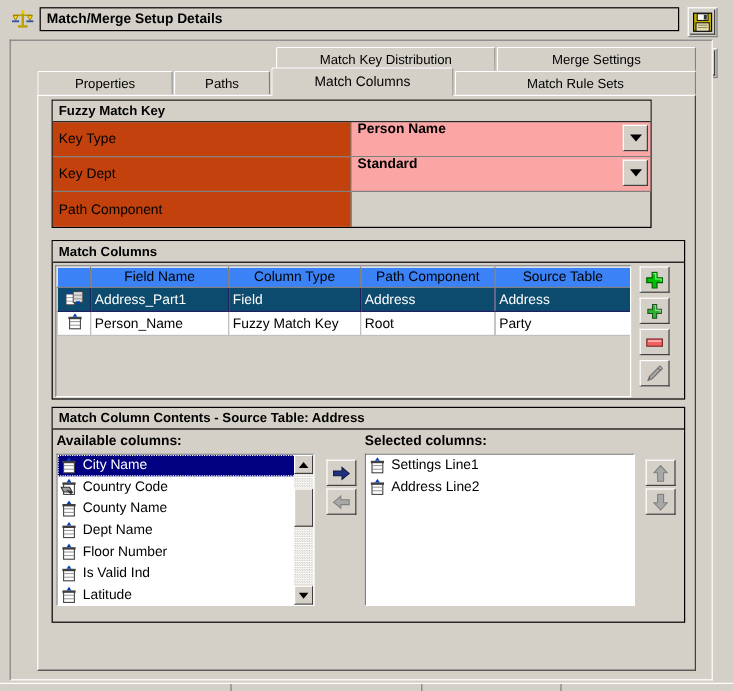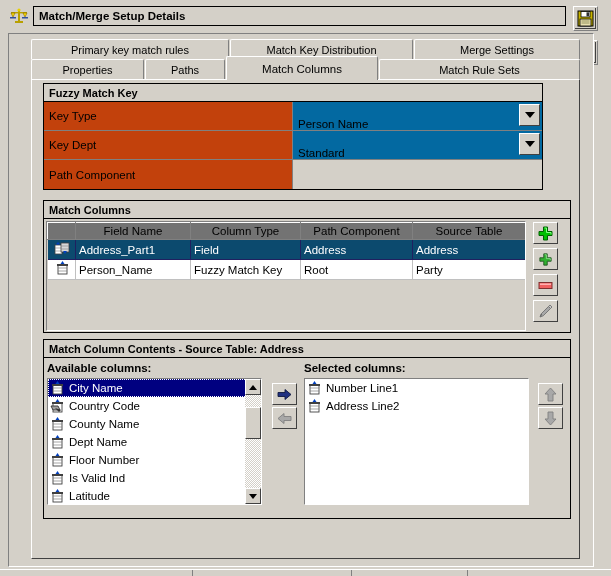--- a/index.html
+++ b/index.html
@@ -139,27 +139,28 @@
     background: #c2410c;
     border: 1px solid #808080;
     border-top: none; border-left: none;
     box-sizing: border-box;
     display: flex; align-items: center;
     padding-left: 5px;
     font-size: 11.5px;
   }
   .fmk-value {
     flex: 1;
-    background: #0369a1;
+    background: #fca5a5;
     border-bottom: 1px solid #808080;
     box-sizing: border-box;
-    display: flex; align-items: flex-end;
+    display: flex; align-items: flex-start;
     position: relative;
     padding-left: 5px;
     font-size: 11.5px;
+    font-weight: bold;
   }
   .fmk-row:last-child .fmk-label,
   .fmk-row:last-child .fmk-value { border-bottom: none; }
   .combo-arrow {
     position: absolute; right: 2px; top: 2px;
     width: 21px; height: 22px;
     background: #d4d0c8;
     border-top: 1px solid #ffffff;
     border-left: 1px solid #ffffff;
     border-right: 1px solid #404040;
@@ -200,21 +201,21 @@
     overflow: hidden;
   }
   table.grid {
     border-collapse: collapse;
     width: 478px;
     table-layout: fixed;
     font-size: 11.5px;
   }
   table.grid th {
     height: 17px;
-    background: #737373;
+    background: #3b82f6;
     border-top: 1px solid #ffffff;
     border-left: 1px solid #ffffff;
     border-right: 1px solid #808080;
     border-bottom: 1px solid #808080;
     font-weight: normal;
     font-size: 11.5px;
     text-align: center;
     box-sizing: border-box;
   }
   table.grid td {
@@ -425,23 +426,20 @@
       <rect x="1" y="2" width="13" height="11" fill="#ffffff" stroke="#000" stroke-width="1"></rect>
       <rect x="1" y="2" width="13" height="3.5" fill="#4060b8" stroke="#000" stroke-width="1"></rect>
       <rect x="2.5" y="8" width="10" height="4.5" fill="#b8cfe8" stroke="#000" stroke-width="0.8"></rect>
       <path d="M14 3 L16 5 L16 15 L5 15 L3 13" fill="#d4d0c8" stroke="#000" stroke-width="0.9"></path>
     </svg>
   </div>
 
   <div class="mainpanel">
 
     <div class="tabstrip">
-      <div class="tab row1" style="left:22px; width:198px;">
-        <span>Primary key match rules</span>
-      </div>
       <div class="tab row1" style="left:221px; width:183px;">
         <span>Match Key Distribution</span>
       </div>
       <div class="tab row1" style="left:405px; width:166px;">
         <span>Merge Settings</span>
       </div>
 
       <div class="tab row2" style="left:22px; width:113px;">
         <span>Properties</span>
       </div>
@@ -682,21 +680,21 @@
 
         <div class="listbox" id="sel-list">
           <div class="lrow">
             <svg width="15" height="15" viewBox="0 0 15 15">
               <rect x="3" y="4" width="9" height="9" fill="#ffffff" stroke="#404040" stroke-width="0.9"></rect>
               <line x1="3" y1="7" x2="12" y2="7" stroke="#808080" stroke-width="0.7"></line>
               <line x1="3" y1="10" x2="12" y2="10" stroke="#808080" stroke-width="0.7"></line>
               <rect x="2" y="3" width="11" height="2" fill="#404040"></rect>
               <path d="M7.5 0 L9.5 3 L5.5 3 Z" fill="#0040c0"></path>
             </svg>
-            <span class="ltext">Number Line1</span>
+            <span class="ltext">Settings Line1</span>
           </div>
           <div class="lrow">
             <svg width="15" height="15" viewBox="0 0 15 15">
               <rect x="3" y="4" width="9" height="9" fill="#ffffff" stroke="#404040" stroke-width="0.9"></rect>
               <line x1="3" y1="7" x2="12" y2="7" stroke="#808080" stroke-width="0.7"></line>
               <line x1="3" y1="10" x2="12" y2="10" stroke="#808080" stroke-width="0.7"></line>
               <rect x="2" y="3" width="11" height="2" fill="#404040"></rect>
               <path d="M7.5 0 L9.5 3 L5.5 3 Z" fill="#0040c0"></path>
             </svg>
             <span class="ltext">Address Line2</span>

